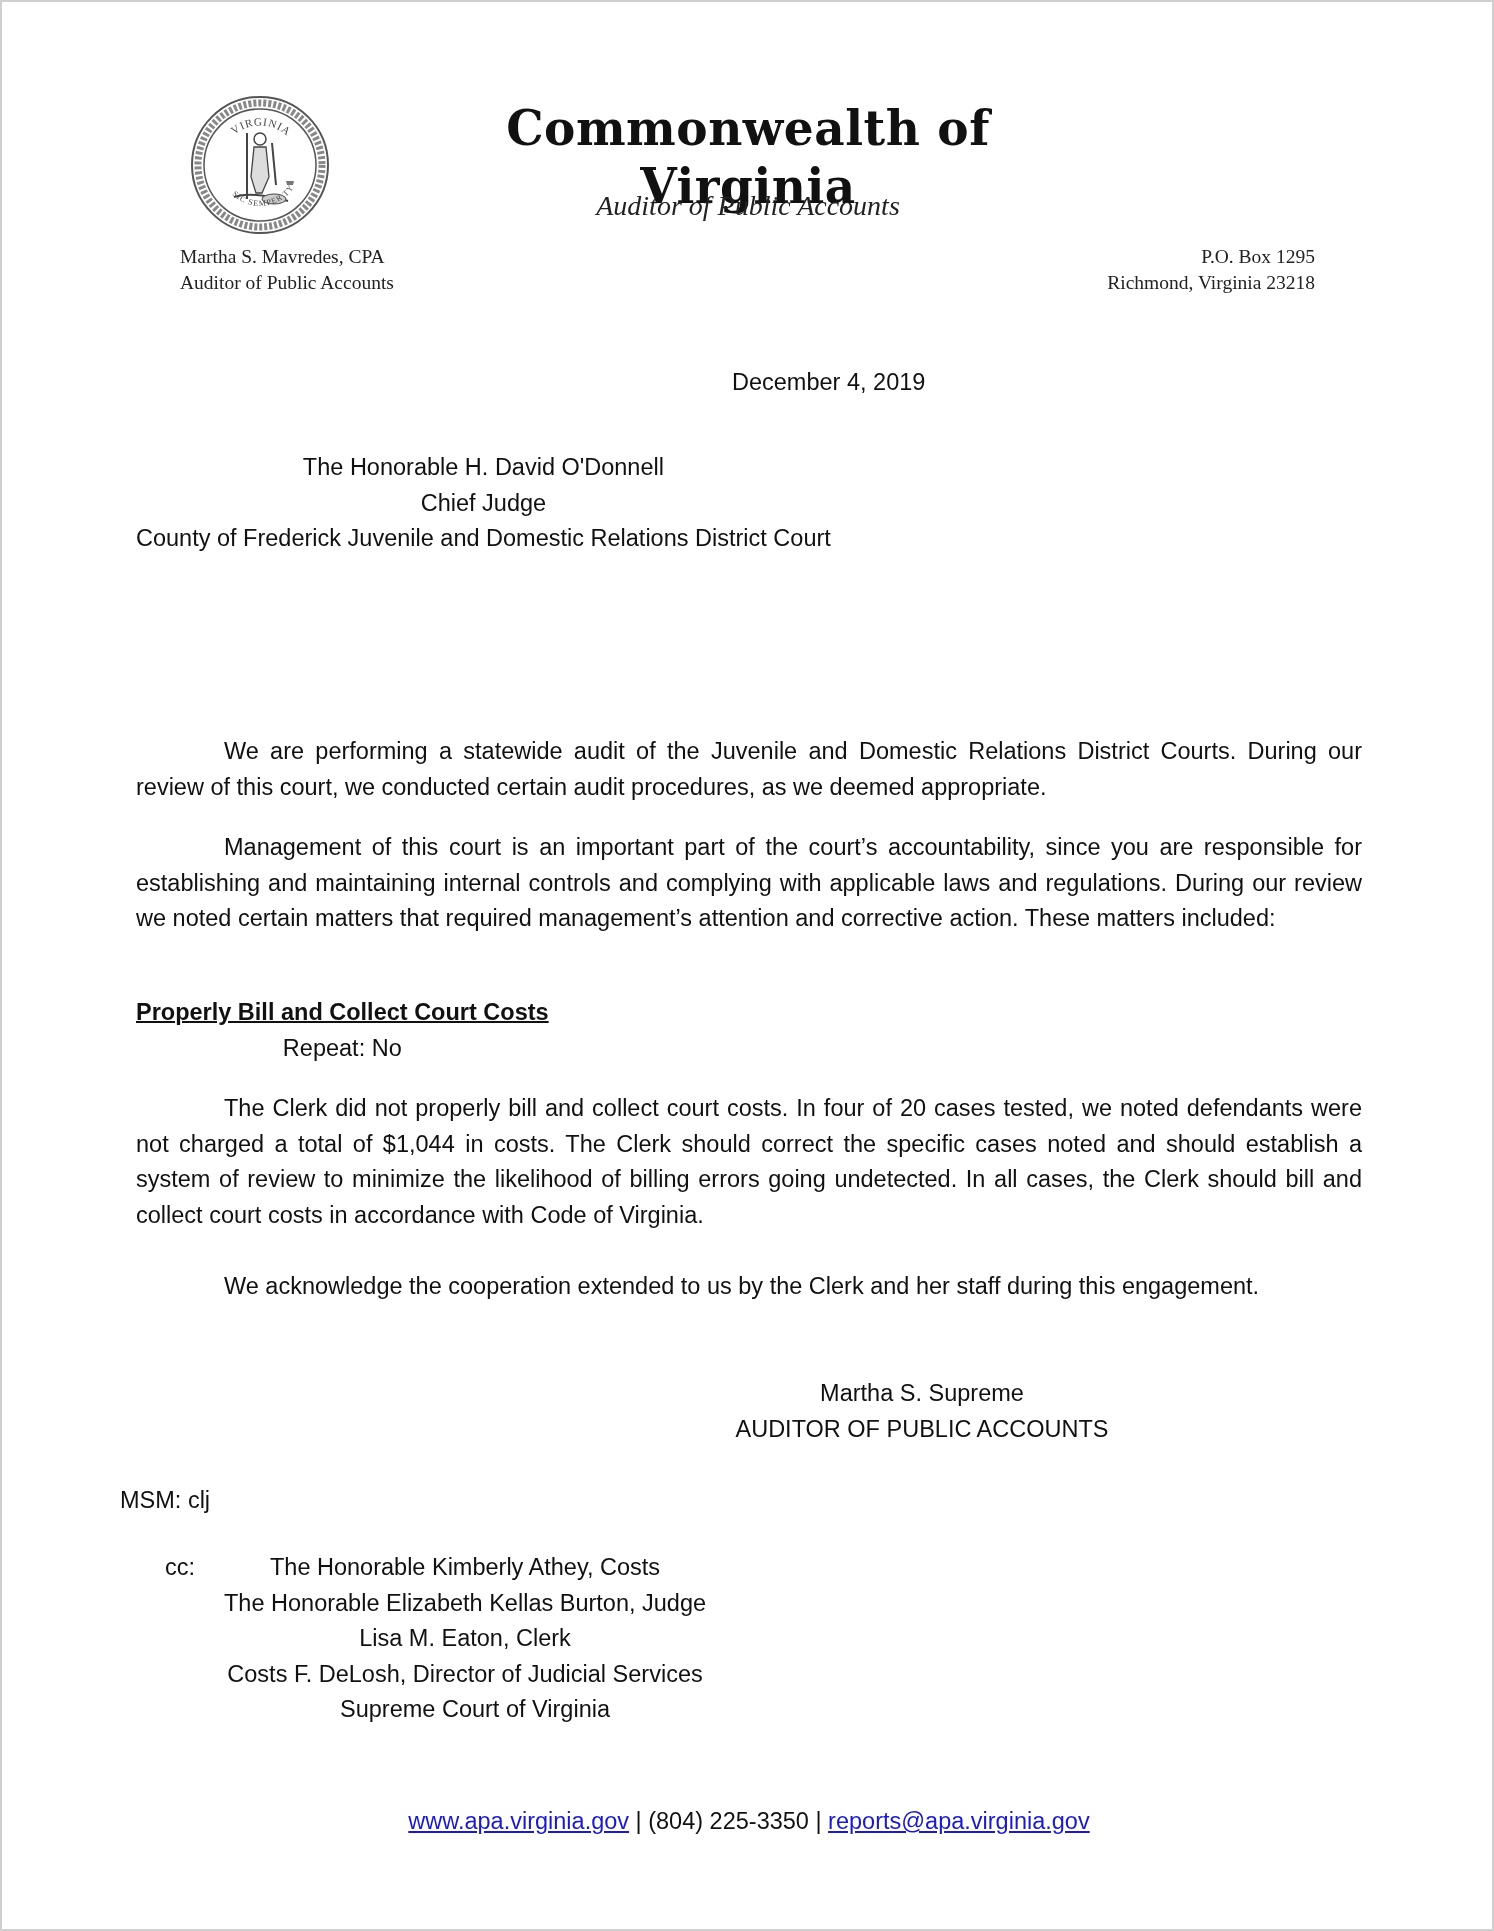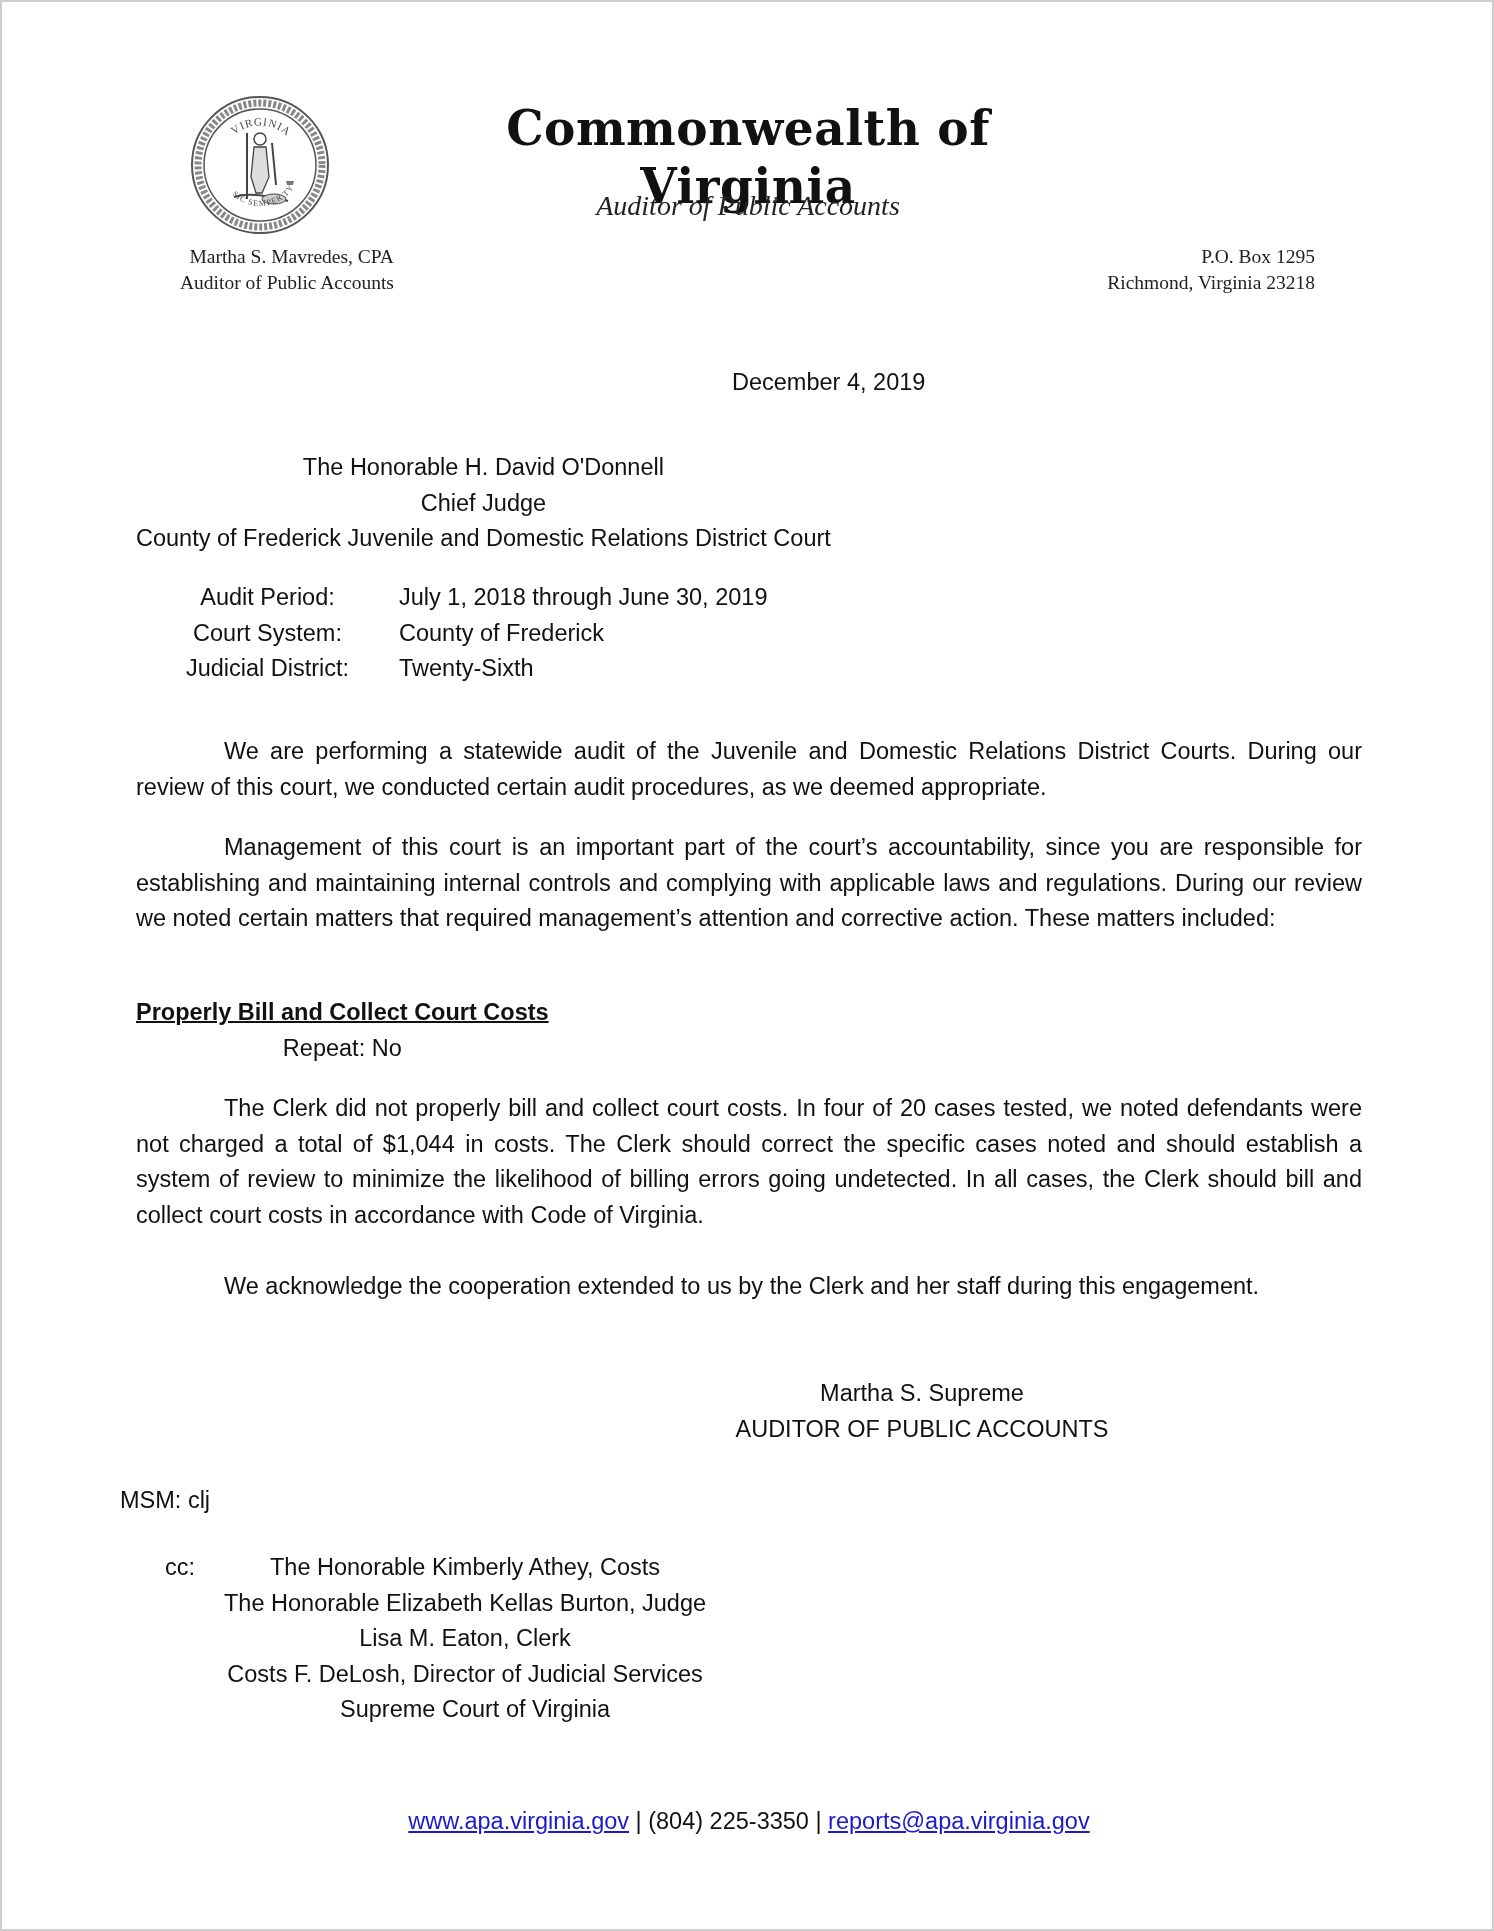--- a/index.html
+++ b/index.html
@@ -2,21 +2,21 @@
 <html><head>
 <meta charset="utf-8">
 <style>
   html, body { margin: 0; padding: 0; background: #ffffff; }
   body { width: 1494px; height: 1931px; position: relative; overflow: hidden; }
   .page {
     position: absolute; left: 0; top: 0; width: 1490px; height: 1927px;
     border: 2px solid #cfcfcf; background: #fff;
   }
   .abs { position: absolute; }
-  .serif { font-family: "Liberation Serif", "DejaVu Serif", serif; color: #222; text-align: right; }
+  .serif { font-family: "Liberation Serif", "DejaVu Serif", serif; color: #222; }
   .sans { font-family: "Liberation Sans", "DejaVu Sans", sans-serif; color: #111; text-align: center; }
 
   .seal { left: 188px; top: 93px; width: 140px; height: 140px; }
 
   .title {
     left: 440px; top: 100px; width: 612px; text-align: center;
     font-family: "DejaVu Serif", "Liberation Serif", serif;
     font-weight: bold; font-size: 47px; letter-spacing: 0.5px; color: #111;
     transform: scaleY(1.05);
   }
@@ -91,34 +91,20 @@
   </div>
 
   <div class="abs sans body-text date">December 4, 2019</div>
 
   <div class="abs sans body-text addr">
     <div>The Honorable H. David O'Donnell</div>
     <div>Chief Judge</div>
     <div>County of Frederick Juvenile and Domestic Relations District Court</div>
   </div>
 
-  <div class="abs sans body-text meta">
-    <div class="meta-row">
-      <span class="meta-label">Audit Period:</span>
-      <span>July 1, 2018 through June 30, 2019</span>
-    </div>
-    <div class="meta-row">
-      <span class="meta-label">Court System:</span>
-      <span>County of Frederick</span>
-    </div>
-    <div class="meta-row">
-      <span class="meta-label">Judicial District:</span>
-      <span>Twenty-Sixth</span>
-    </div>
-  </div>
 
   <div class="abs sans body-text para p1"><span class="indent"></span><span>We are performing a statewide audit of the Juvenile and Domestic Relations District Courts. During our review of this court, we conducted certain audit procedures, as we deemed appropriate.</span></div>
 
   <div class="abs sans body-text para p2"><span class="indent"></span><span>Management of this court is an important part of the court’s accountability, since you are responsible for establishing and maintaining internal controls and complying with applicable laws and regulations.  During our review we noted certain matters that required management’s attention and corrective action.  These matters included:</span></div>
 
   <div class="abs sans body-text section">
     <div class="section-title">Properly Bill and Collect Court Costs</div>
     <div>Repeat: No</div>
   </div>
 

